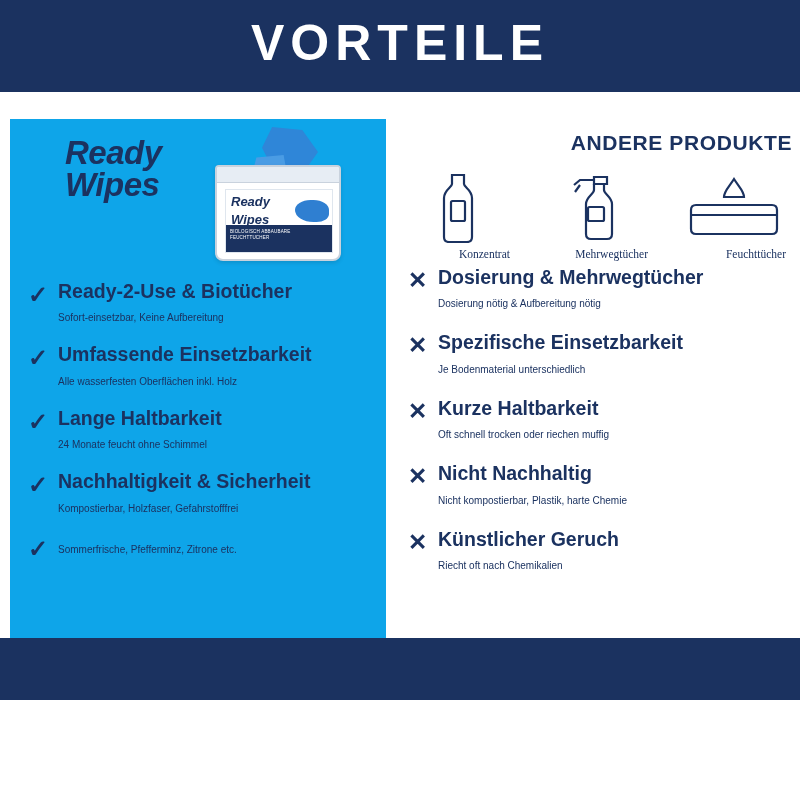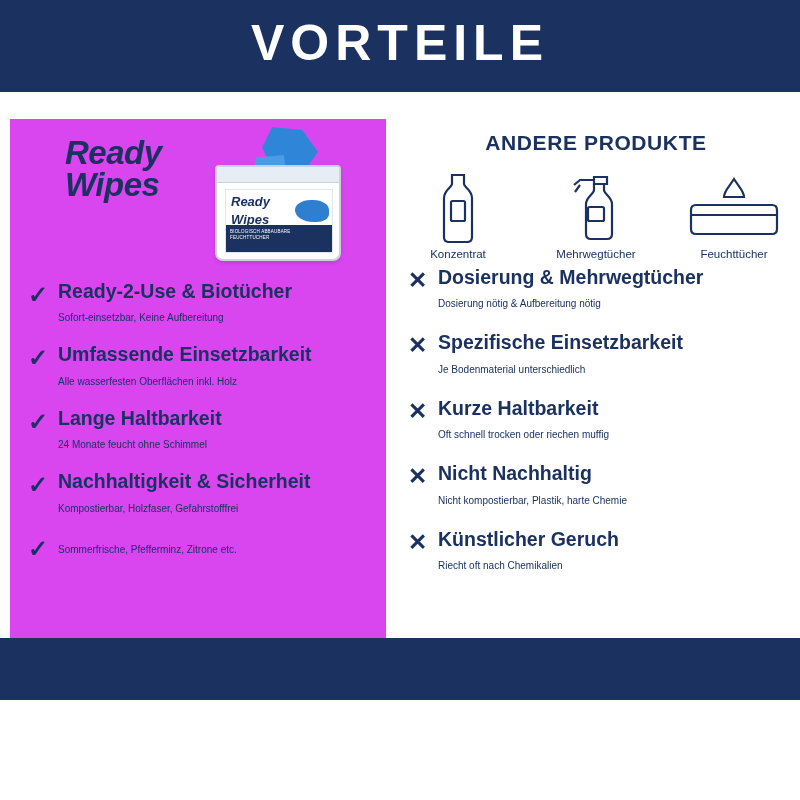--- a/index.html
+++ b/index.html
@@ -52,21 +52,21 @@
     top: 92px;
     width: 800px;
     height: 646px;
   }
   .col-left {
     position: absolute;
     left: 10px;
     top: 27px;
     width: 376px;
     height: 578px;
-    background: #d946ef;
+    background: #0ea5e9;
   }
   .col-right {
     position: absolute;
     left: 400px;
     top: 27px;
     width: 392px;
     height: 578px;
   }
   
   .product-area {
@@ -156,36 +156,37 @@
     position: absolute;
     left: 243px;
     top: 36px;
     width: 34px;
     height: 26px;
     background: #4a9ce4;
     clip-path: polygon(10% 10%, 90% 0%, 100% 70%, 40% 100%, 0% 60%);
   }
   
   .right-title {
-    text-align: center;
+    text-align: right;
     color: #1b3260;
     font-size: 21px;
     font-weight: bold;
     letter-spacing: 0.6px;
     margin-top: 12px;
   }
   .icon-row {
     display: flex;
     justify-content: center;
     gap: 34px;
     margin-top: 14px;
   }
   .icon-cell {
     width: 104px;
-    text-align: center;
+    text-align: right;
+    font-family: Liberation Serif, serif;
   }
   .icon-cell .glyph {
     height: 74px;
     display: flex;
     align-items: flex-end;
     justify-content: center;
   }
   .icon-cell .cap {
     margin-top: 5px;
     font-size: 11.5px;

